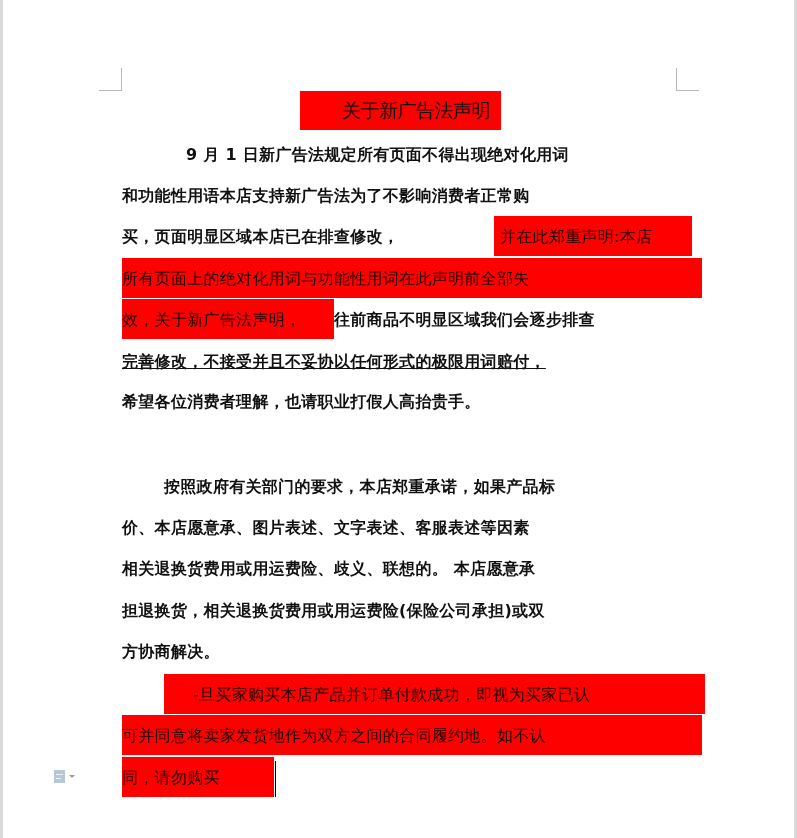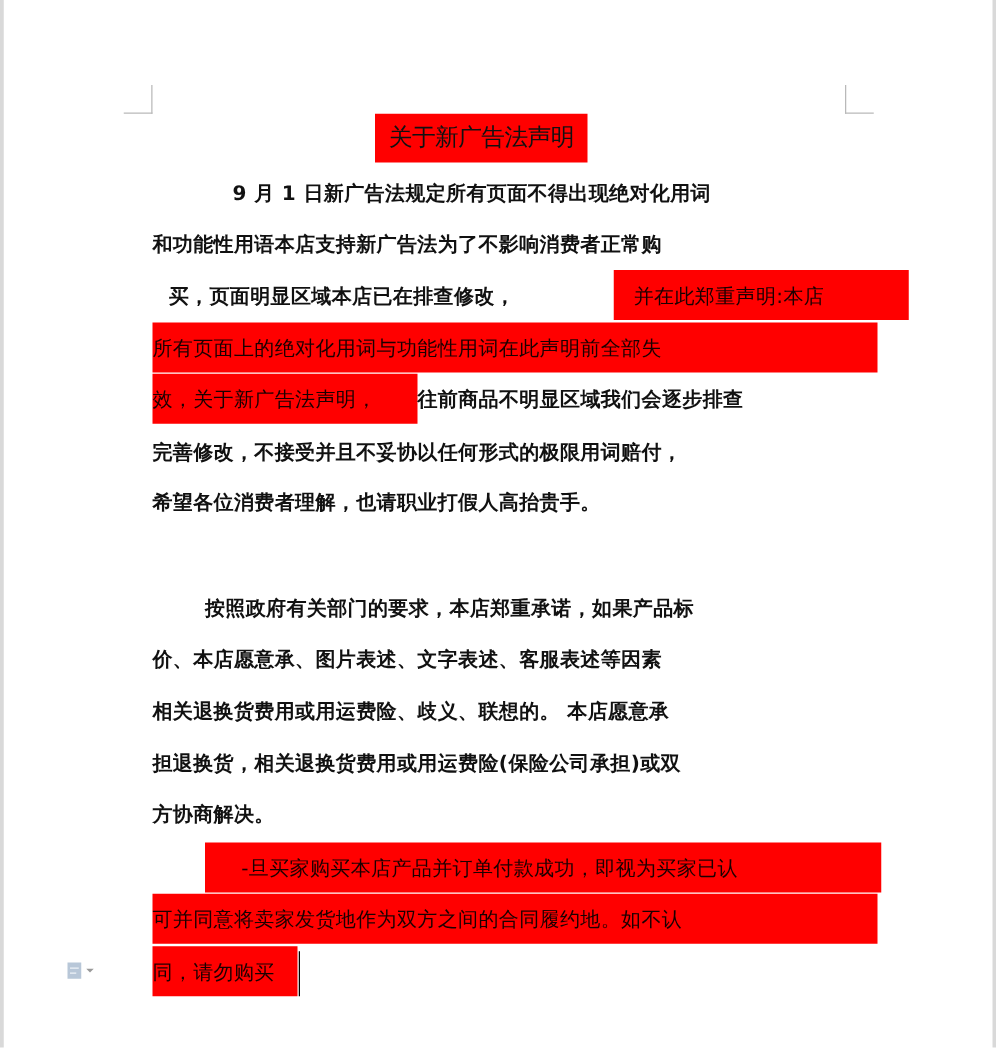--- a/index.html
+++ b/index.html
@@ -41,20 +41,21 @@
       left: 300px; top: 91px;
       width: 170px; height: 39px;
       background: #ff0000;
       font-size: 19px;
       line-height: 39px;
       text-align: center;
       color: #111;
       font-weight: normal;
       white-space: nowrap;
       letter-spacing: -0.5px;
+      padding-left: 31px;
     }
     .line {
       position: absolute;
       left: 122px;
       width: 554px;
       height: 41px;
       font-size: 16px;
       font-weight: bold;
       line-height: 41px;
       color: #111;
@@ -113,44 +114,44 @@
 <div class="page-edge-left"></div>
 <div class="page-edge-right"></div>
 
 <div class="corner-mark corner-tl"></div>
 <div class="corner-mark corner-tr"></div>
 
 <div class="title">关于新广告法声明</div>
 
 <div class="line" style="top:134px; padding-left:64px; width:490px;">9 月 1 日新广告法规定所有页面不得出现绝对化用词</div>
 <div class="line" style="top:175px;">和功能性用语本店支持新广告法为了不影响消费者正常购</div>
-<div class="line" style="top:216px;margin-left:13px;">
-  <span>买，页面明显区域本店已在排查修改，</span><span class="hl" style="position:absolute; left:356px; width:236px; padding-left:16px; box-sizing:border-box;">并在此郑重声明:本店</span>
+<div class="line" style="top:216px;">
+  <span>买，页面明显区域本店已在排查修改，</span><span class="hl" style="position:absolute; left:372px; width:198px; padding-left:6px; box-sizing:border-box;">并在此郑重声明:本店</span>
 </div>
 <div class="line" style="top:258px;">
   <span class="hl hl-full">所有页面上的绝对化用词与功能性用词在此声明前全部失</span>
 </div>
 <div class="line" style="top:299px;">
   <span class="hl" style="width:212px; height:40px;">效，关于新广告法声明，</span><span>往前商品不明显区域我们会逐步排查</span>
 </div>
-<div class="line" style="top:341px;">完善修改，不接受并且不妥协以任何形式的极限用词赔付，</div>
+<div class="line" style="top:341px;text-decoration:underline;">完善修改，不接受并且不妥协以任何形式的极限用词赔付，</div>
 <div class="line" style="top:383px;font-family:Liberation Mono, monospace;">希望各位消费者理解，也请职业打假人高抬贵手。</div>
 
 <div class="line" style="top:466px; padding-left:42px; width:512px;">按照政府有关部门的要求，本店郑重承诺，如果产品标</div>
 <div class="line" style="top:507px;">价、本店愿意承、图片表述、文字表述、客服表述等因素</div>
 <div class="line" style="top:548px;">相关退换货费用或用运费险、歧义、联想的。 本店愿意承</div>
 <div class="line" style="top:590px;">担退换货，相关退换货费用或用运费险(保险公司承担)或双</div>
 <div class="line" style="top:631px;">方协商解决。</div>
 
 <div class="line" style="top:674px;">
   <span class="hl" style="position:absolute; left:42px; width:512px; height:40px;padding-left:29px;">-旦买家购买本店产品并订单付款成功，即视为买家已认</span>
 </div>
 <div class="line" style="top:715px;">
   <span class="hl hl-full">可并同意将卖家发货地作为双方之间的合同履约地。如不认</span>
 </div>
 <div class="line" style="top:757px;">
-  <span class="hl" style="width:116px; height:40px;">同，请勿购买</span><span class="caret"></span>
+  <span class="hl" style="width:152px; height:40px;">同，请勿购买</span><span class="caret"></span>
 </div>
 
 <div class="side-icon">
   <div class="doc-glyph"></div>
   <div class="drop-caret"></div>
 </div>
 
 </body></html>

